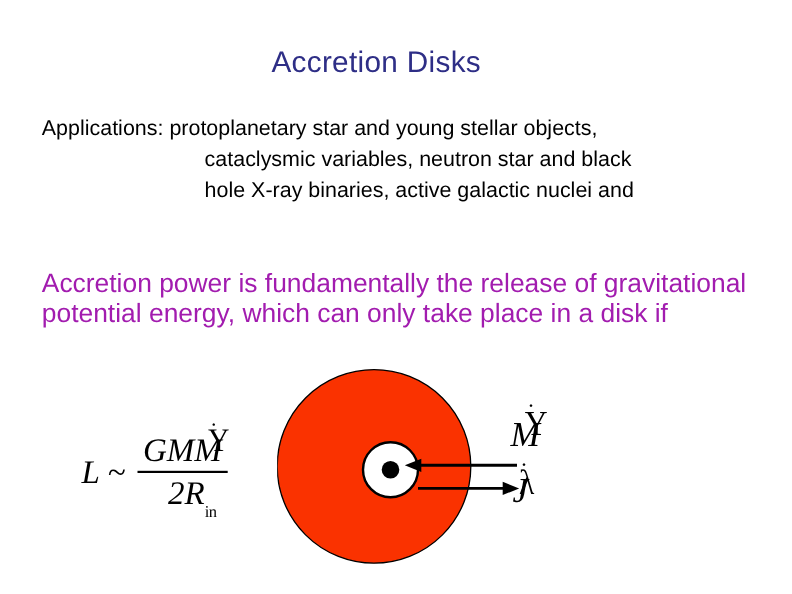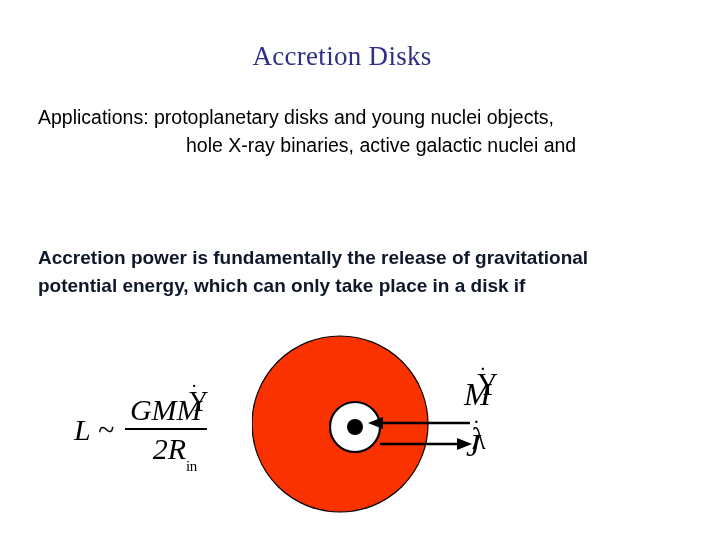--- a/index.html
+++ b/index.html
@@ -24,21 +24,21 @@
   
   .slide-title {
     position: absolute;
     top: 41px;
     left: 0;
     width: 684px;
     text-align: center;
     font-size: 27px;
     letter-spacing: 0.3px;
     color: #2e2e86;
-    font-family: Liberation Serif, serif;
+    font-family: Liberation Sans, sans-serif;
     white-space: nowrap;
   }
 
   
   .block-applications {
     position: absolute;
     top: 103px;
     left: 38px;
     width: 670px;
     font-size: 19.5px;
@@ -56,24 +56,23 @@
     vertical-align: super;
     line-height: 0;
   }
 
   
   .block-power {
     position: absolute;
     top: 244px;
     left: 38px;
     width: 680px;
-    font-size: 19px;
+    font-size: 24px;
     line-height: 28px;
-    color: #0f172a;
-    font-weight: bold;
+    color: #a21caf;
   }
 
   
   .equation {
     position: absolute;
     top: 393px;
     left: 74px;
     display: flex;
     align-items: center;
     font-family: "Liberation Serif", serif;
@@ -178,21 +177,22 @@
   }
 </style>
 </head>
 <body>
 
 <div class="slide">
 
   <div class="slide-title">Accretion Disks</div>
 
   <div class="block-applications">
-    <div class="para-line">Applications:  protoplanetary disks and young nuclei objects,</div>
+    <div class="para-line">Applications:  protoplanetary star and young stellar objects,</div>
+    <div class="para-line indent">cataclysmic variables, neutron star and black</div>
     <div class="para-line indent">hole X-ray binaries, active galactic nuclei and</div>
   </div>
 
   <div class="block-power">
     <div class="para-line">Accretion power is fundamentally the release of gravitational</div>
     <div class="para-line">potential energy, which can only take place in a disk if</div>
   </div>
 
   <div class="equation">
     <span class="eq-lhs">L</span>

